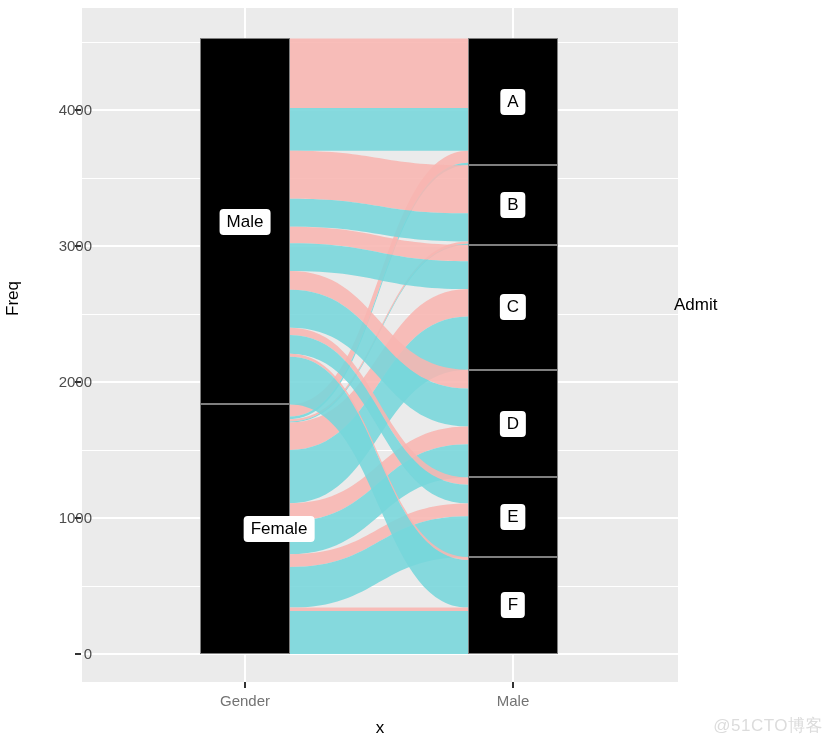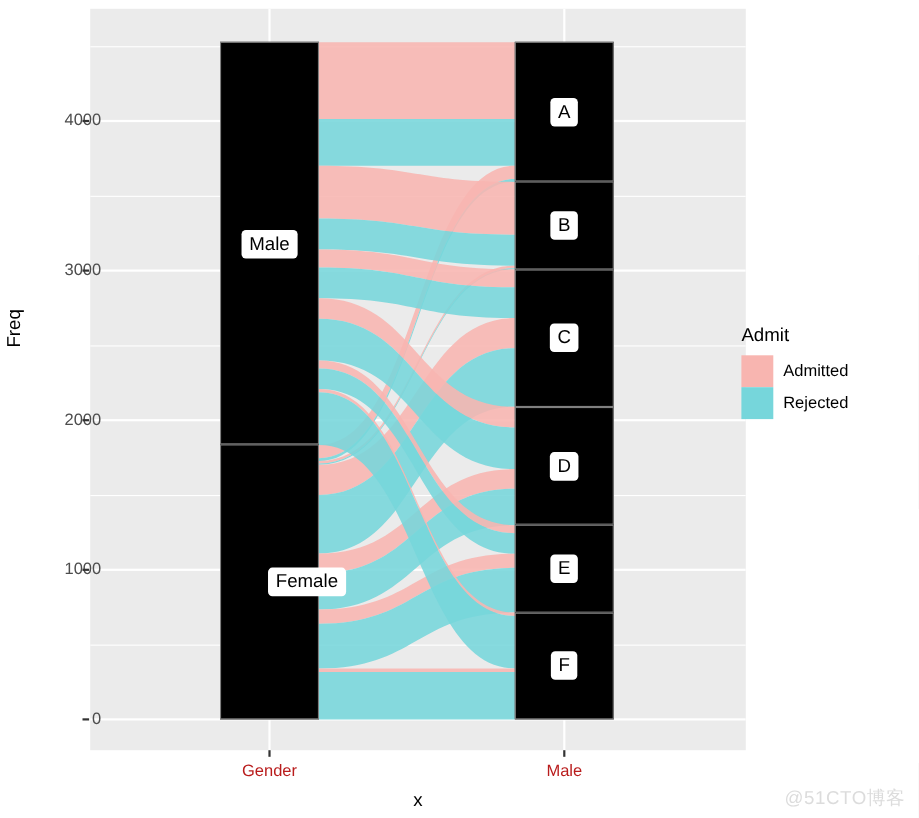--- a/index.html
+++ b/index.html
@@ -64,21 +64,21 @@
     background: #333333;
   }
   .x-tick-mark {
     position: absolute;
     width: 2px;
     height: 6px;
     background: #333333;
   }
   .x-tick-label {
     position: absolute;
-    color: #b91c1c;
+    color: #737373;
     font-size: 15px;
     line-height: 16px;
     text-align: center;
     white-space: nowrap;
   }
   #y-axis-title {
     position: absolute;
     left: 2px;
     top: 296px;
     width: 22px;
@@ -317,27 +317,17 @@
       <div class="stratum-label" style="left: 513px; top: 423.616px;">D</div>
       <div class="stratum-label" style="left: 513px; top: 517.184px;">E</div>
       <div class="stratum-label" style="left: 513px; top: 605.448px;">F</div>
     </div>
 
   <div id="y-axis-title">Freq</div>
   <div id="x-axis-title">x</div>
 
   <div id="legend">
     <div id="legend-title">Admit</div>
-    <div id="legend-entries">
-        <div class="legend-row">
-          <span class="legend-key" style="background: rgb(248, 181, 176);"></span>
-          <span class="legend-label">Admitted</span>
-        </div>
-        <div class="legend-row">
-          <span class="legend-key" style="background: rgb(118, 214, 219);"></span>
-          <span class="legend-label">Rejected</span>
-        </div>
-      </div>
   </div>
 
   <div id="watermark">@51CTO博客</div>
 
 </div>
 
 </body></html>

